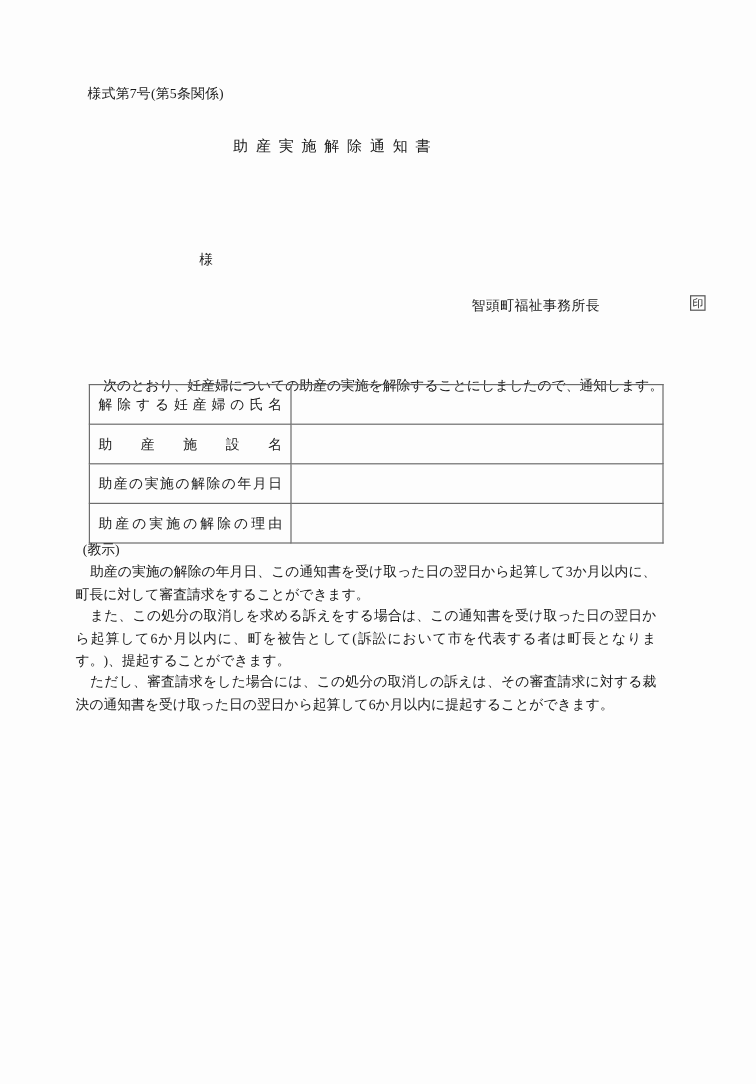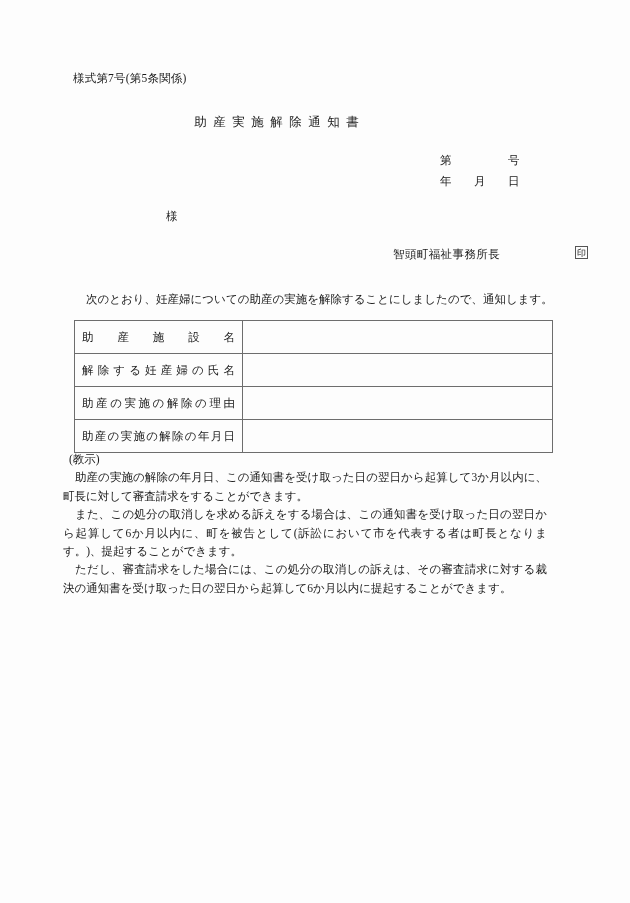--- a/index.html
+++ b/index.html
@@ -89,21 +89,21 @@
     vertical-align: -1px;
     margin-left: 75px;
     box-sizing: border-box;
     overflow: hidden;
   }
 
   
   .lead {
     position: absolute;
     left: 74px;
-    top: 292px;
+    top: 314px;
     width: 484px;
     font-size: 11.5px;
     text-indent: 12px;
     white-space: nowrap;
   }
 
   
   .form-table {
     position: absolute;
     left: 74px;
@@ -162,60 +162,52 @@
 </style>
 </head>
 <body>
 
 <div class="page">
 
   <div class="form-no">様式第7号(第5条関係)</div>
 
   <div class="doc-title">助産実施解除通知書</div>
 
-  <div class="meta-block">
-    <span class="meta-row">
-      <span class="m1">第</span><span class="m3">号</span>
-    </span>
-    <span class="meta-row">
-      <span class="m2">年</span><span class="m2">月</span><span class="m3">日</span>
-    </span>
-  </div>
 
   <div class="addressee">様</div>
 
   <div class="issuer">
     <span class="issuer-name">智頭町福祉事務所長</span><span class="seal-box">印</span>
   </div>
 
   <div class="lead">次のとおり、妊産婦についての助産の実施を解除することにしましたので、通知します。</div>
 
   <table class="form-table">
     <tbody>
       <tr>
         <td class="label">
+          <span class="lbl-justify">解除する妊産婦の氏名</span>
+        </td>
+        <td class="value"></td>
+      </tr>
+      <tr>
+        <td class="label">
           <span class="lbl-spread">助産施設名</span>
         </td>
         <td class="value"></td>
       </tr>
       <tr>
         <td class="label">
-          <span class="lbl-justify">解除する妊産婦の氏名</span>
+          <span class="lbl-justify">助産の実施の解除の年月日</span>
         </td>
         <td class="value"></td>
       </tr>
       <tr>
         <td class="label">
           <span class="lbl-justify">助産の実施の解除の理由</span>
-        </td>
-        <td class="value"></td>
-      </tr>
-      <tr>
-        <td class="label">
-          <span class="lbl-justify">助産の実施の解除の年月日</span>
         </td>
         <td class="value"></td>
       </tr>
     </tbody>
   </table>
 
   <div class="notice">
     <span class="notice-heading">(教示)</span>
     <p>助産の実施の解除の年月日、この通知書を受け取った日の翌日から起算して3か月以内に、町長に対して審査請求をすることができます。</p>
     <p>また、この処分の取消しを求める訴えをする場合は、この通知書を受け取った日の翌日から起算して6か月以内に、町を被告として(訴訟において市を代表する者は町長となります。)、提起することができます。</p>

